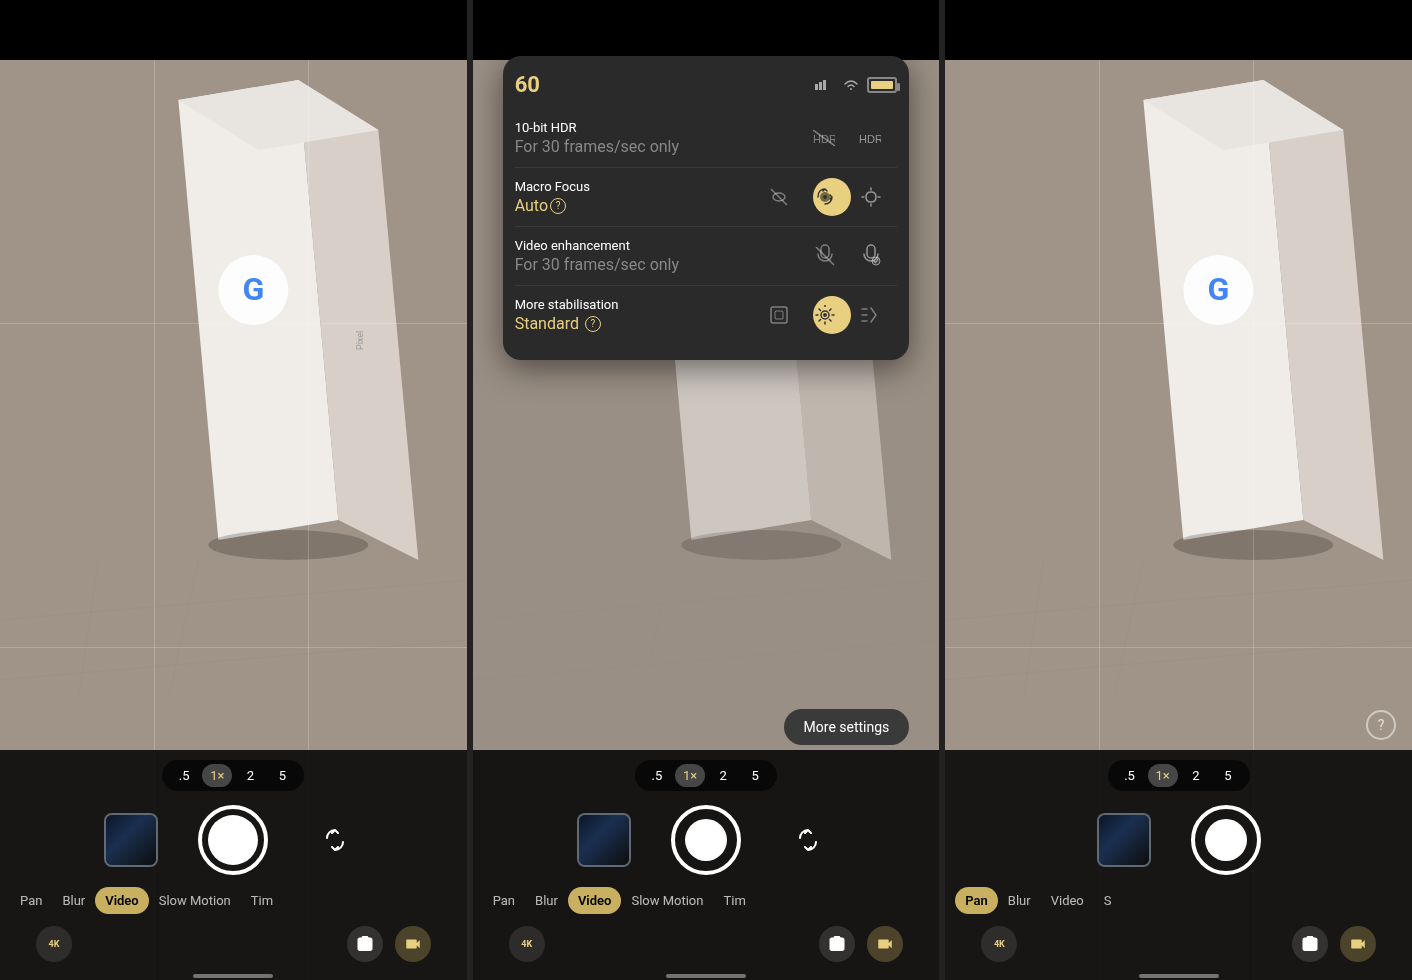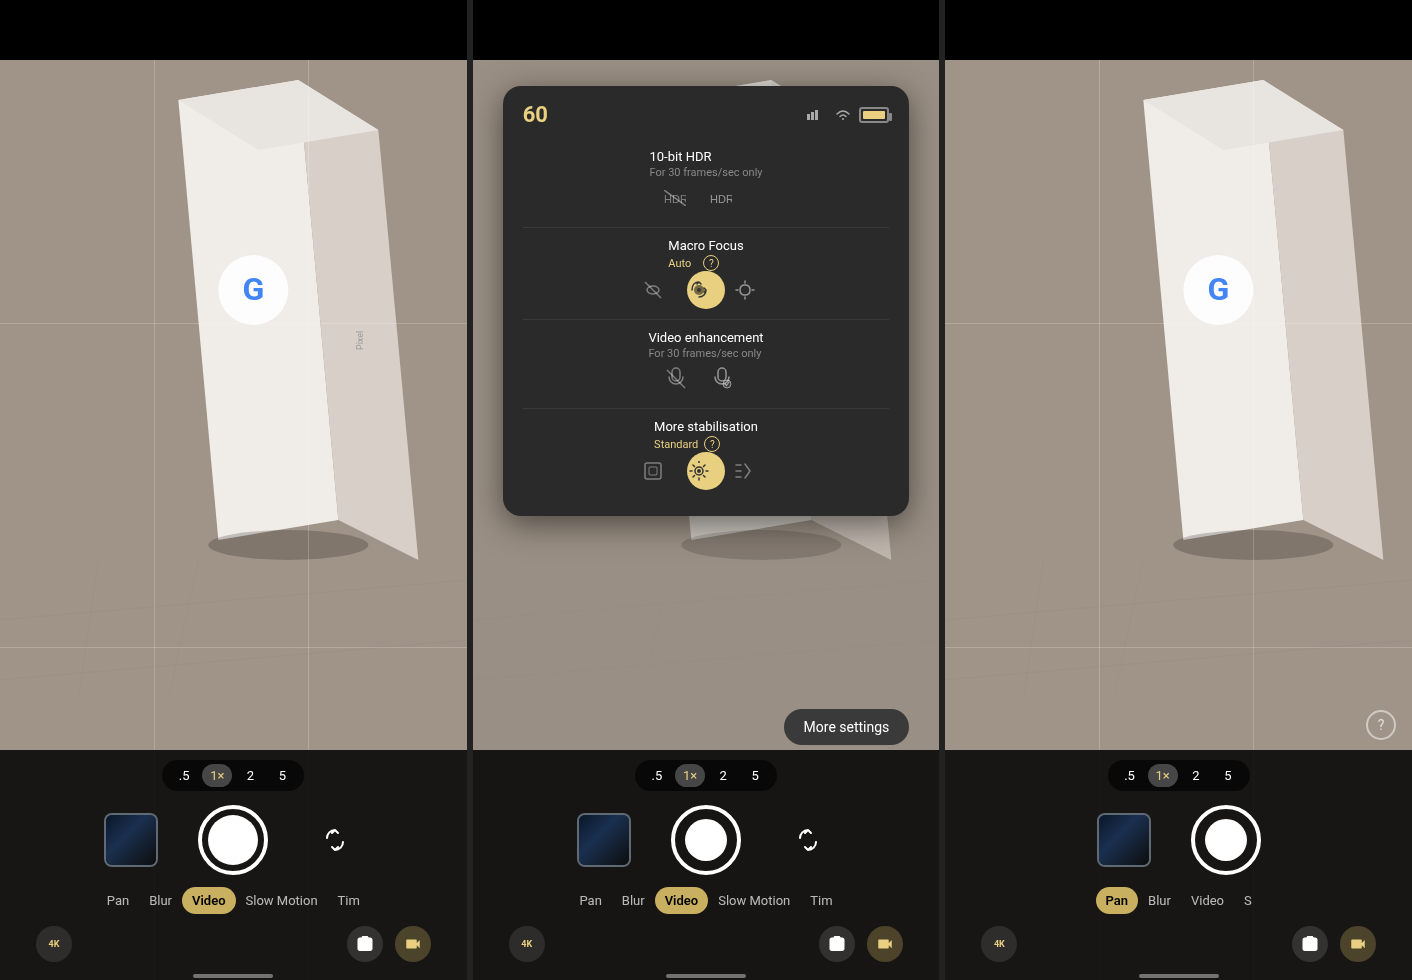--- a/index.html
+++ b/index.html
@@ -158,21 +158,20 @@
       font-size: 24px;
     }
 
     
     .mode-selector {
       display: flex;
       flex-direction: row;
       align-items: center;
       gap: 0px;
       width: 100%;
-      justify-content: center;
       margin-bottom: 12px;
       padding: 0 10px;
     }
     .mode-item {
       color: rgba(255,255,255,0.7);
       font-size: 13px;
       padding: 6px 10px;
       border-radius: 16px;
       cursor: pointer;
       white-space: nowrap;
@@ -228,27 +227,27 @@
       width: 80px;
       height: 4px;
       background: rgba(255,255,255,0.4);
       border-radius: 2px;
       margin: 4px auto 0;
     }
 
     
     .settings-popup {
       position: absolute;
-      top: 86px;
+      top: 56px;
       left: 30px;
       right: 30px;
       background: #2a2a2a;
       border-radius: 18px;
       z-index: 20;
-      padding: 16px 20px;
+      padding: 16px 12px;
       box-shadow: 0 8px 32px rgba(0,0,0,0.5);
     }
 
     .settings-popup-header {
       display: flex;
       flex-direction: row;
       align-items: center;
       justify-content: space-between;
       margin-bottom: 12px;
     }
@@ -265,40 +264,40 @@
     .status-bar-mini {
       display: flex;
       align-items: center;
       gap: 4px;
       color: #ccc;
       font-size: 10px;
     }
 
     .settings-row {
       display: flex;
-      flex-direction: column;
+      flex-direction: row;
       align-items: center;
       justify-content: space-between;
       padding: 10px 0;
       border-bottom: 1px solid rgba(255,255,255,0.08);
     }
     .settings-row:last-child {
       border-bottom: none;
     }
     .settings-label {
       flex: 1;
     }
     .settings-title {
       color: #fff;
       font-size: 13px;
       margin-bottom: 2px;
     }
     .settings-subtitle {
       color: #888;
-      font-size: 11px;
+      font-size: 16px;
     }
     .settings-subtitle.highlighted {
       color: #e8d080;
     }
     .settings-icons {
       display: flex;
       gap: 8px;
       align-items: center;
     }
     .setting-icon-btn {
@@ -504,21 +503,21 @@
           <svg width="22" height="16" viewBox="0 0 22 16" fill="none">
             <text x="0" y="13" font-size="11" fill="rgba(255,255,255,0.5)" font-family="Arial">HDR</text>
           </svg>
         </div>
       </div>
     </div>
 
     <div class="settings-row">
       <div class="settings-label">
         <div class="settings-title">Macro Focus</div>
-        <div style="display:flex;align-items:center;gap:12px;">
+        <div style="display:flex;align-items:center;gap:2px;">
           <div class="settings-subtitle highlighted">Auto</div>
           <div style="width:16px;height:16px;border-radius:50%;border:1.5px solid #e8d080;display:flex;align-items:center;justify-content:center;color:#e8d080;font-size:10px;cursor:pointer;">?</div>
         </div>
       </div>
       <div class="settings-icons">
         <div class="setting-icon-btn">
           <svg width="24" height="24" viewBox="0 0 24 24" fill="none">
             <path d="M12 8C8.5 8 6 10 6 12s2.5 4 6 4 6-2 6-4-2.5-4-6-4z" stroke="rgba(255,255,255,0.4)" stroke-width="1.5" fill="none"></path>
             <line x1="4" y1="4" x2="20" y2="20" stroke="rgba(255,255,255,0.4)" stroke-width="1.5"></line>
           </svg>

